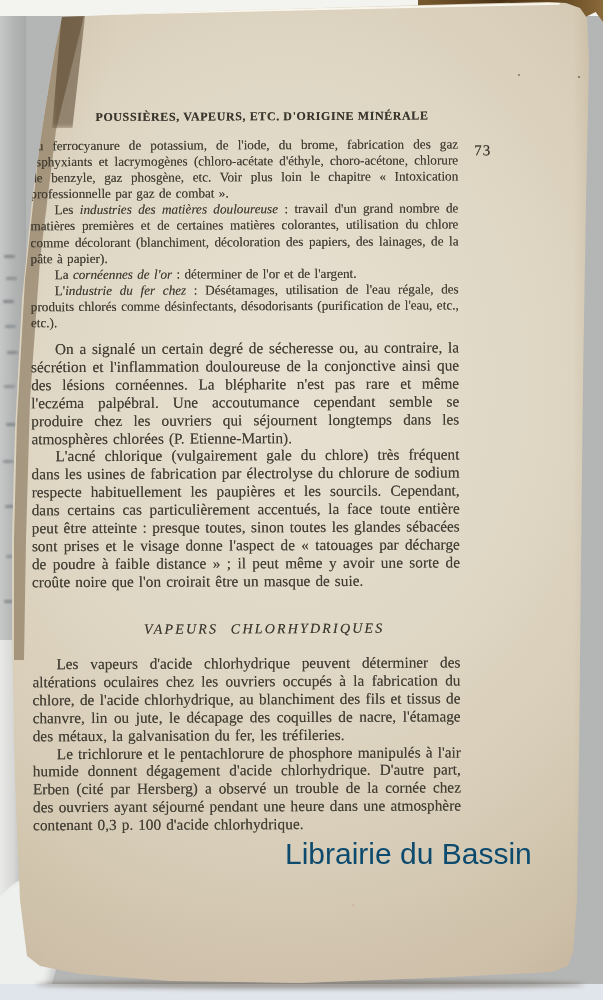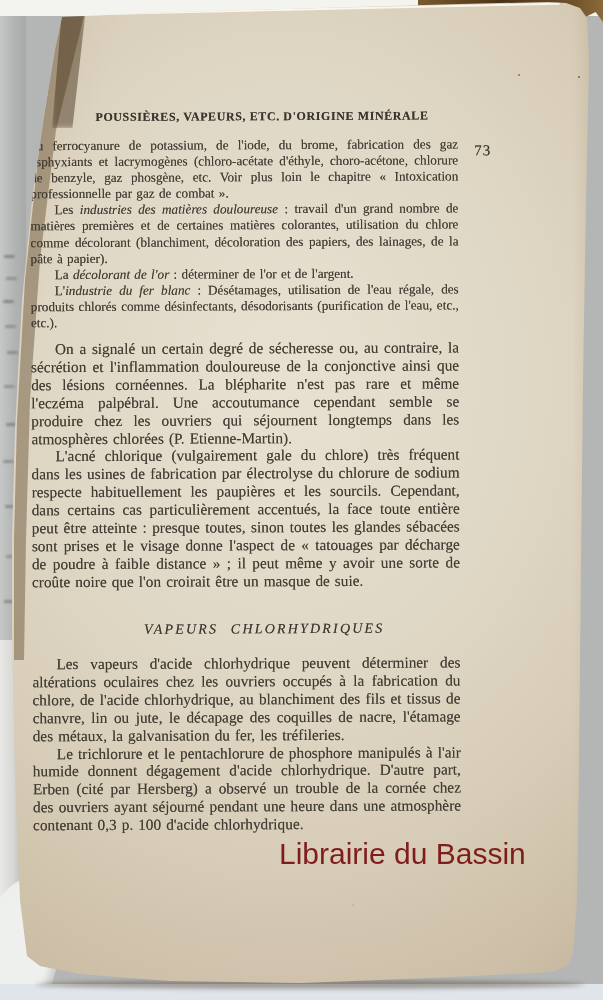--- a/index.html
+++ b/index.html
@@ -57,23 +57,23 @@
     font-size:12px;font-weight:700;letter-spacing:.6px;color:#38352c;white-space:nowrap;}
   .folio{position:absolute;left:444px;top:108px;font-size:15px;letter-spacing:1px;color:#38352c;margin-top:36px;}
   .tblock{position:absolute;left:0;width:428px;text-align:justify;}
   .tblock p{margin:0;text-indent:24px;}
   .tblock p.noindent{text-indent:0;}
   .small-block{top:138px;font-size:13.2px;line-height:16.1px;word-spacing:1px;}
   .main-block{top:340px;font-size:15.3px;line-height:17.9px;word-spacing:1.2px;}
   .third-block{top:655px;font-size:15.3px;line-height:17.9px;word-spacing:1.2px;}
   .sect{position:absolute;left:36px;top:622px;width:392px;text-align:center;
     font-style:italic;font-size:14px;letter-spacing:2.2px;word-spacing:7px;color:#3b382f;white-space:nowrap;}
-  .watermark{position:absolute;left:279px;top:837px;
+  .watermark{position:absolute;left:285px;top:837px;
     font-family:"Liberation Sans",sans-serif;font-size:30px;letter-spacing:0;
-    color:#7f1d1d;white-space:nowrap;text-shadow:none;}
+    color:#0c4a6e;white-space:nowrap;text-shadow:none;}
 </style>
 </head>
 <body>
 
 <div>
   <div class="bg-top"></div>
   <div class="bg-left"></div>
   <div class="bg-left-low"></div>
   <div class="smudge"></div>
   <div class="cover-top"></div>
@@ -87,22 +87,22 @@
     <div class="top-hi"></div>
     <div class="speck"></div>
 
     <div class="text-layer">
       <div class="running">POUSSIÈRES, VAPEURS, ETC. D'ORIGINE MINÉRALE</div>
       <div class="folio">73</div>
 
       <div class="tblock small-block">
         <p class="noindent"><span>du ferrocyanure de potassium, de l'iode, du brome, fabrication des gaz asphyxiants et lacrymogènes (chloro-acétate d'éthyle, choro-acétone, chlorure de benzyle, gaz phosgène, etc. Voir plus loin le chapitre « Intoxication professionnelle par gaz de combat ».</span></p>
         <p><span>Les </span><i>industries des matières douloureuse</i><span> : travail d'un grand nombre de matières premières et de certaines matières colorantes, utilisation du chlore comme décolorant (blanchiment, décoloration des papiers, des lainages, de la pâte à papier).</span></p>
-        <p><span>La </span><i>décolorant de l'or</i><span> : déterminer de l'or et de l'argent.</span></p>
-        <p><span>L'</span><i>industrie du fer blanc</i><span> : Désétamages, utilisation de l'eau régale, des produits chlorés comme désinfectants, désodorisants (purification de l'eau, etc., etc.).</span></p>
+        <p><span>La </span><i>cornéennes de l'or</i><span> : déterminer de l'or et de l'argent.</span></p>
+        <p><span>L'</span><i>industrie du fer chez</i><span> : Désétamages, utilisation de l'eau régale, des produits chlorés comme désinfectants, désodorisants (purification de l'eau, etc., etc.).</span></p>
       </div>
 
       <div class="tblock main-block">
         <p><span>On a signalé un certain degré de sécheresse ou, au contraire, la sécrétion et l'inflammation douloureuse de la conjonctive ainsi que des lésions cornéennes. La blépharite n'est pas rare et même l'eczéma palpébral. Une accoutumance cependant semble se produire chez les ouvriers qui séjournent longtemps dans les atmosphères chlorées (P. Etienne-Martin).</span></p>
         <p><span>L'acné chlorique (vulgairement gale du chlore) très fréquent dans les usines de fabrication par électrolyse du chlorure de sodium respecte habituellement les paupières et les sourcils. Cependant, dans certains cas particulièrement accentués, la face toute entière peut être atteinte : presque toutes, sinon toutes les glandes sébacées sont prises et le visage donne l'aspect de « tatouages par décharge de poudre à faible distance » ; il peut même y avoir une sorte de croûte noire que l'on croirait être un masque de suie.</span></p>
       </div>
 
       <div class="sect">VAPEURS CHLORHYDRIQUES</div>
 
       <div class="tblock third-block">

